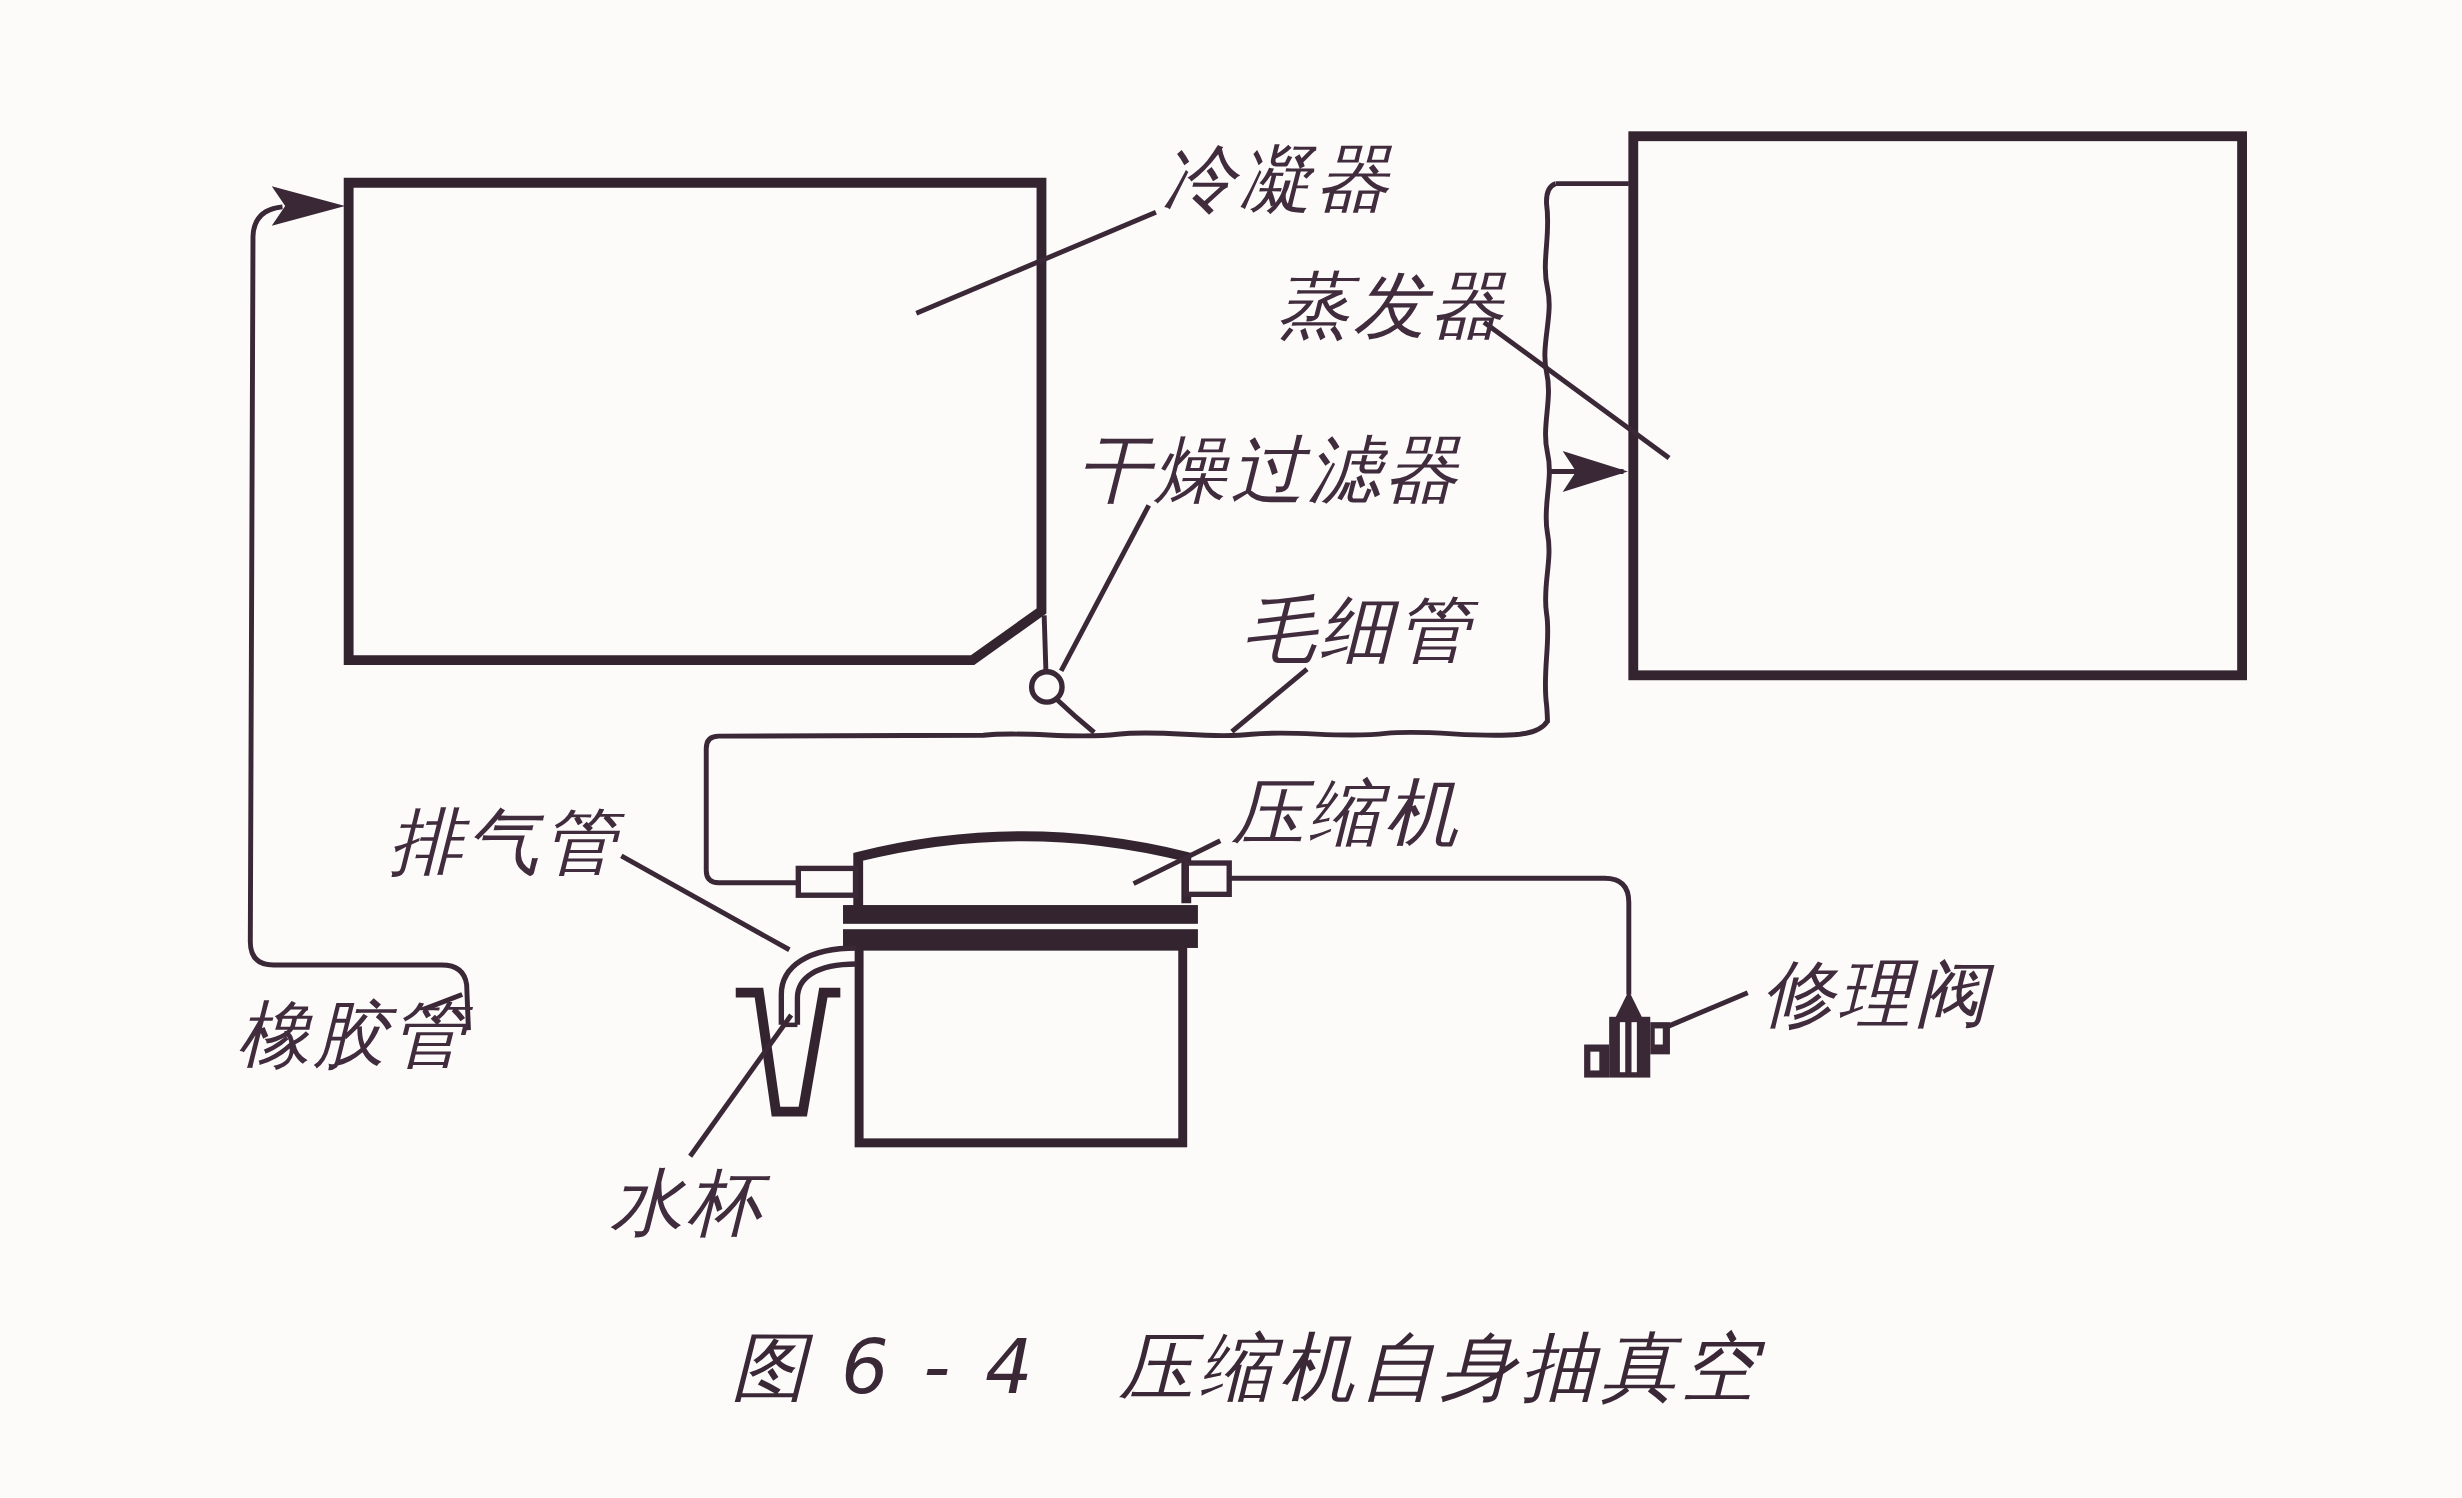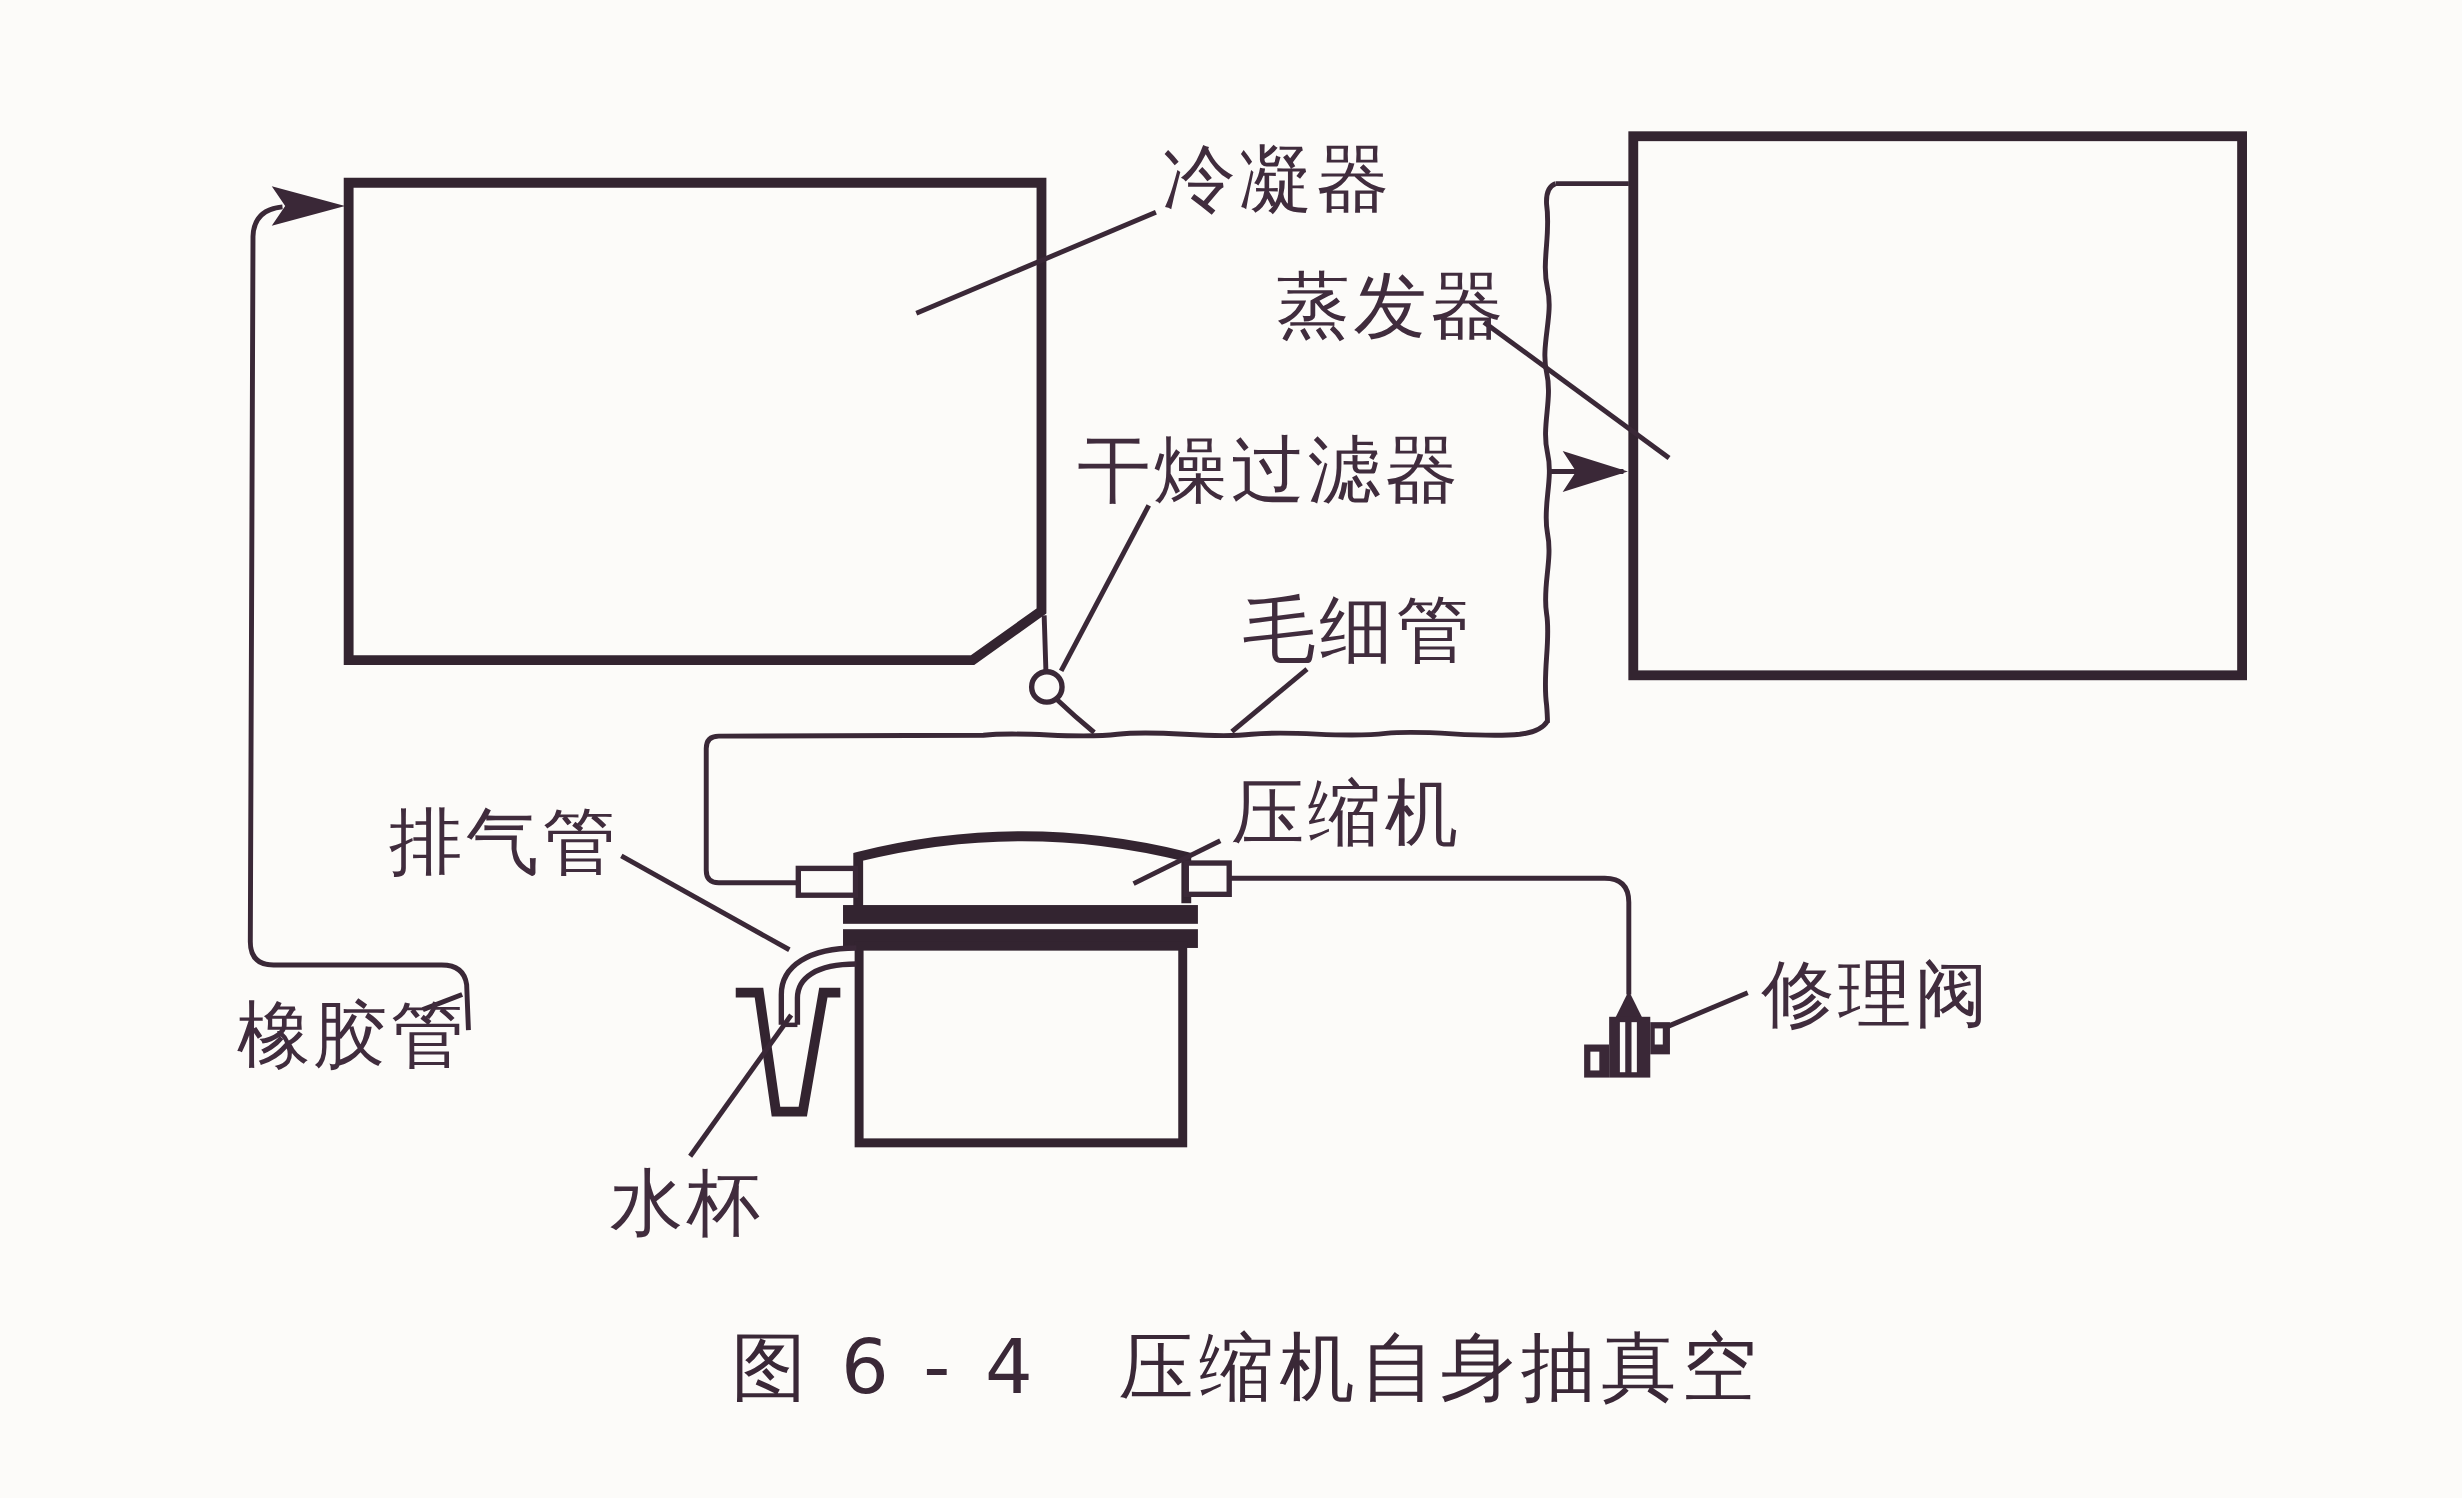--- a/index.html
+++ b/index.html
@@ -11,20 +11,21 @@
     width: 2462px;
     height: 1499px;
     font-family: "DejaVu Sans", "Liberation Sans", sans-serif;
   }
   .page {
     position: relative;
     width: 2462px;
     height: 1499px;
     background: #fcfbf9;
     overflow: hidden;
+    font-style: italic;
   }
   svg { display: block; }
   .lbl {
     font-family: "DejaVu Sans", "Liberation Sans", sans-serif;
     font-size: 82px;
     fill: #402c3d;
     letter-spacing: 4px;
   }
   .caption {
     font-family: "DejaVu Sans", "Liberation Sans", sans-serif;

